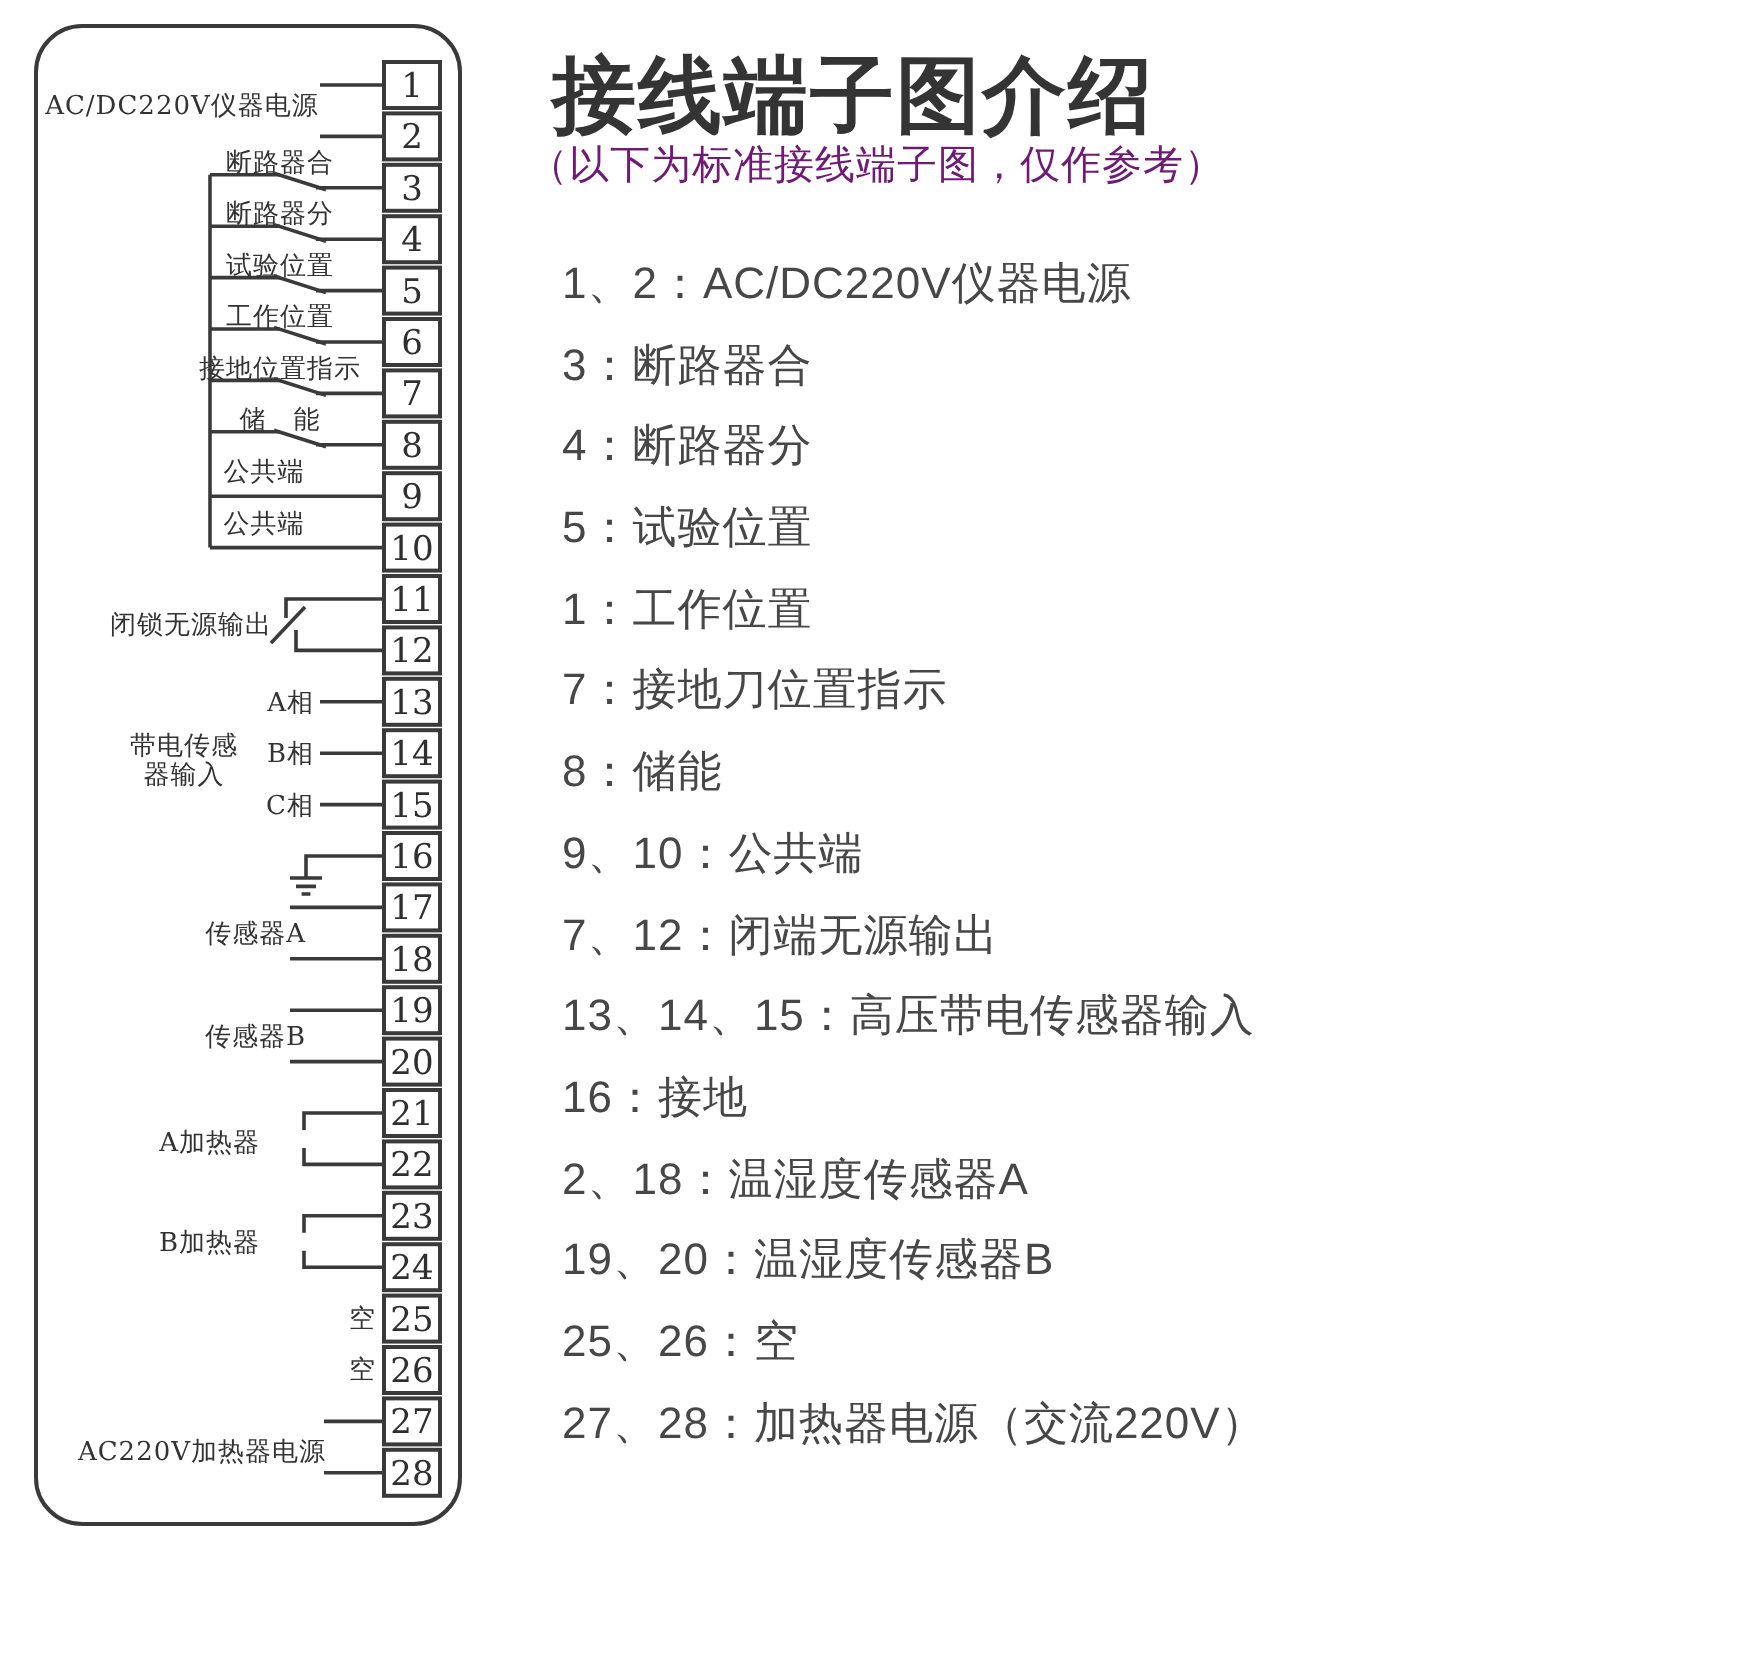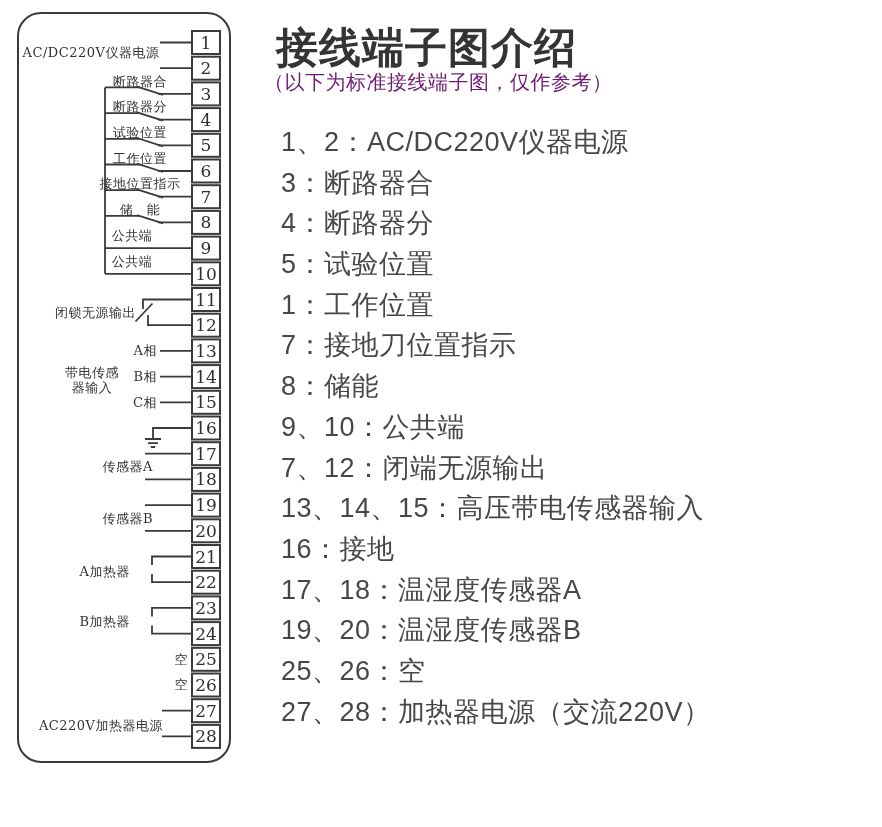--- a/index.html
+++ b/index.html
@@ -12,21 +12,21 @@
   .tbox{fill:#ffffff;stroke:#3a3a3a;stroke-width:2;}
   .tnum{font:17px "DejaVu Serif","Liberation Serif",serif;fill:#2f2f2f;text-anchor:middle;}
   .dlabel{font:13px "DejaVu Serif","Liberation Serif",serif;fill:#333333;letter-spacing:.5px;}
   .mid{text-anchor:middle;}
   .end{text-anchor:end;}
   .panel-title{position:absolute;left:260px;top:8px;margin:16px;
         font-size:42px;font-weight:700;letter-spacing:1px;color:#343434;line-height:1.15;}
   .panel-subtitle{position:absolute;left:264px;top:69px;
         font-size:20px;color:#701a75;letter-spacing:.5px;}
   .legend{position:absolute;left:281px;top:122px;width:590px;}
-  .legend-item{height:40.7px;line-height:40.7px;font-size:27px;color:#474747;
+  .legend-item{height:40.7px;line-height:40.7px;font-size:22px;color:#474747;
         letter-spacing:.5px;white-space:nowrap;}
 </style>
 </head>
 <body>
 
 <div class="page">
 
   <svg class="diagram-svg" width="260" height="827" viewBox="0 0 260 827" xmlns="http://www.w3.org/2000/svg">
 
     <rect class="outline" x="18" y="13" width="212" height="749" rx="23" ry="23"></rect>
@@ -207,19 +207,19 @@
     <div class="legend-item">3：断路器合</div>
     <div class="legend-item">4：断路器分</div>
     <div class="legend-item">5：试验位置</div>
     <div class="legend-item">1：工作位置</div>
     <div class="legend-item">7：接地刀位置指示</div>
     <div class="legend-item">8：储能</div>
     <div class="legend-item">9、10：公共端</div>
     <div class="legend-item">7、12：闭端无源输出</div>
     <div class="legend-item">13、14、15：高压带电传感器输入</div>
     <div class="legend-item">16：接地</div>
-    <div class="legend-item">17、18：温湿度传感器A</div>
+    <div class="legend-item">2、18：温湿度传感器A</div>
     <div class="legend-item">19、20：温湿度传感器B</div>
     <div class="legend-item">25、26：空</div>
     <div class="legend-item">27、28：加热器电源（交流220V）</div>
   </div>
 
 </div>
 
 </body></html>

